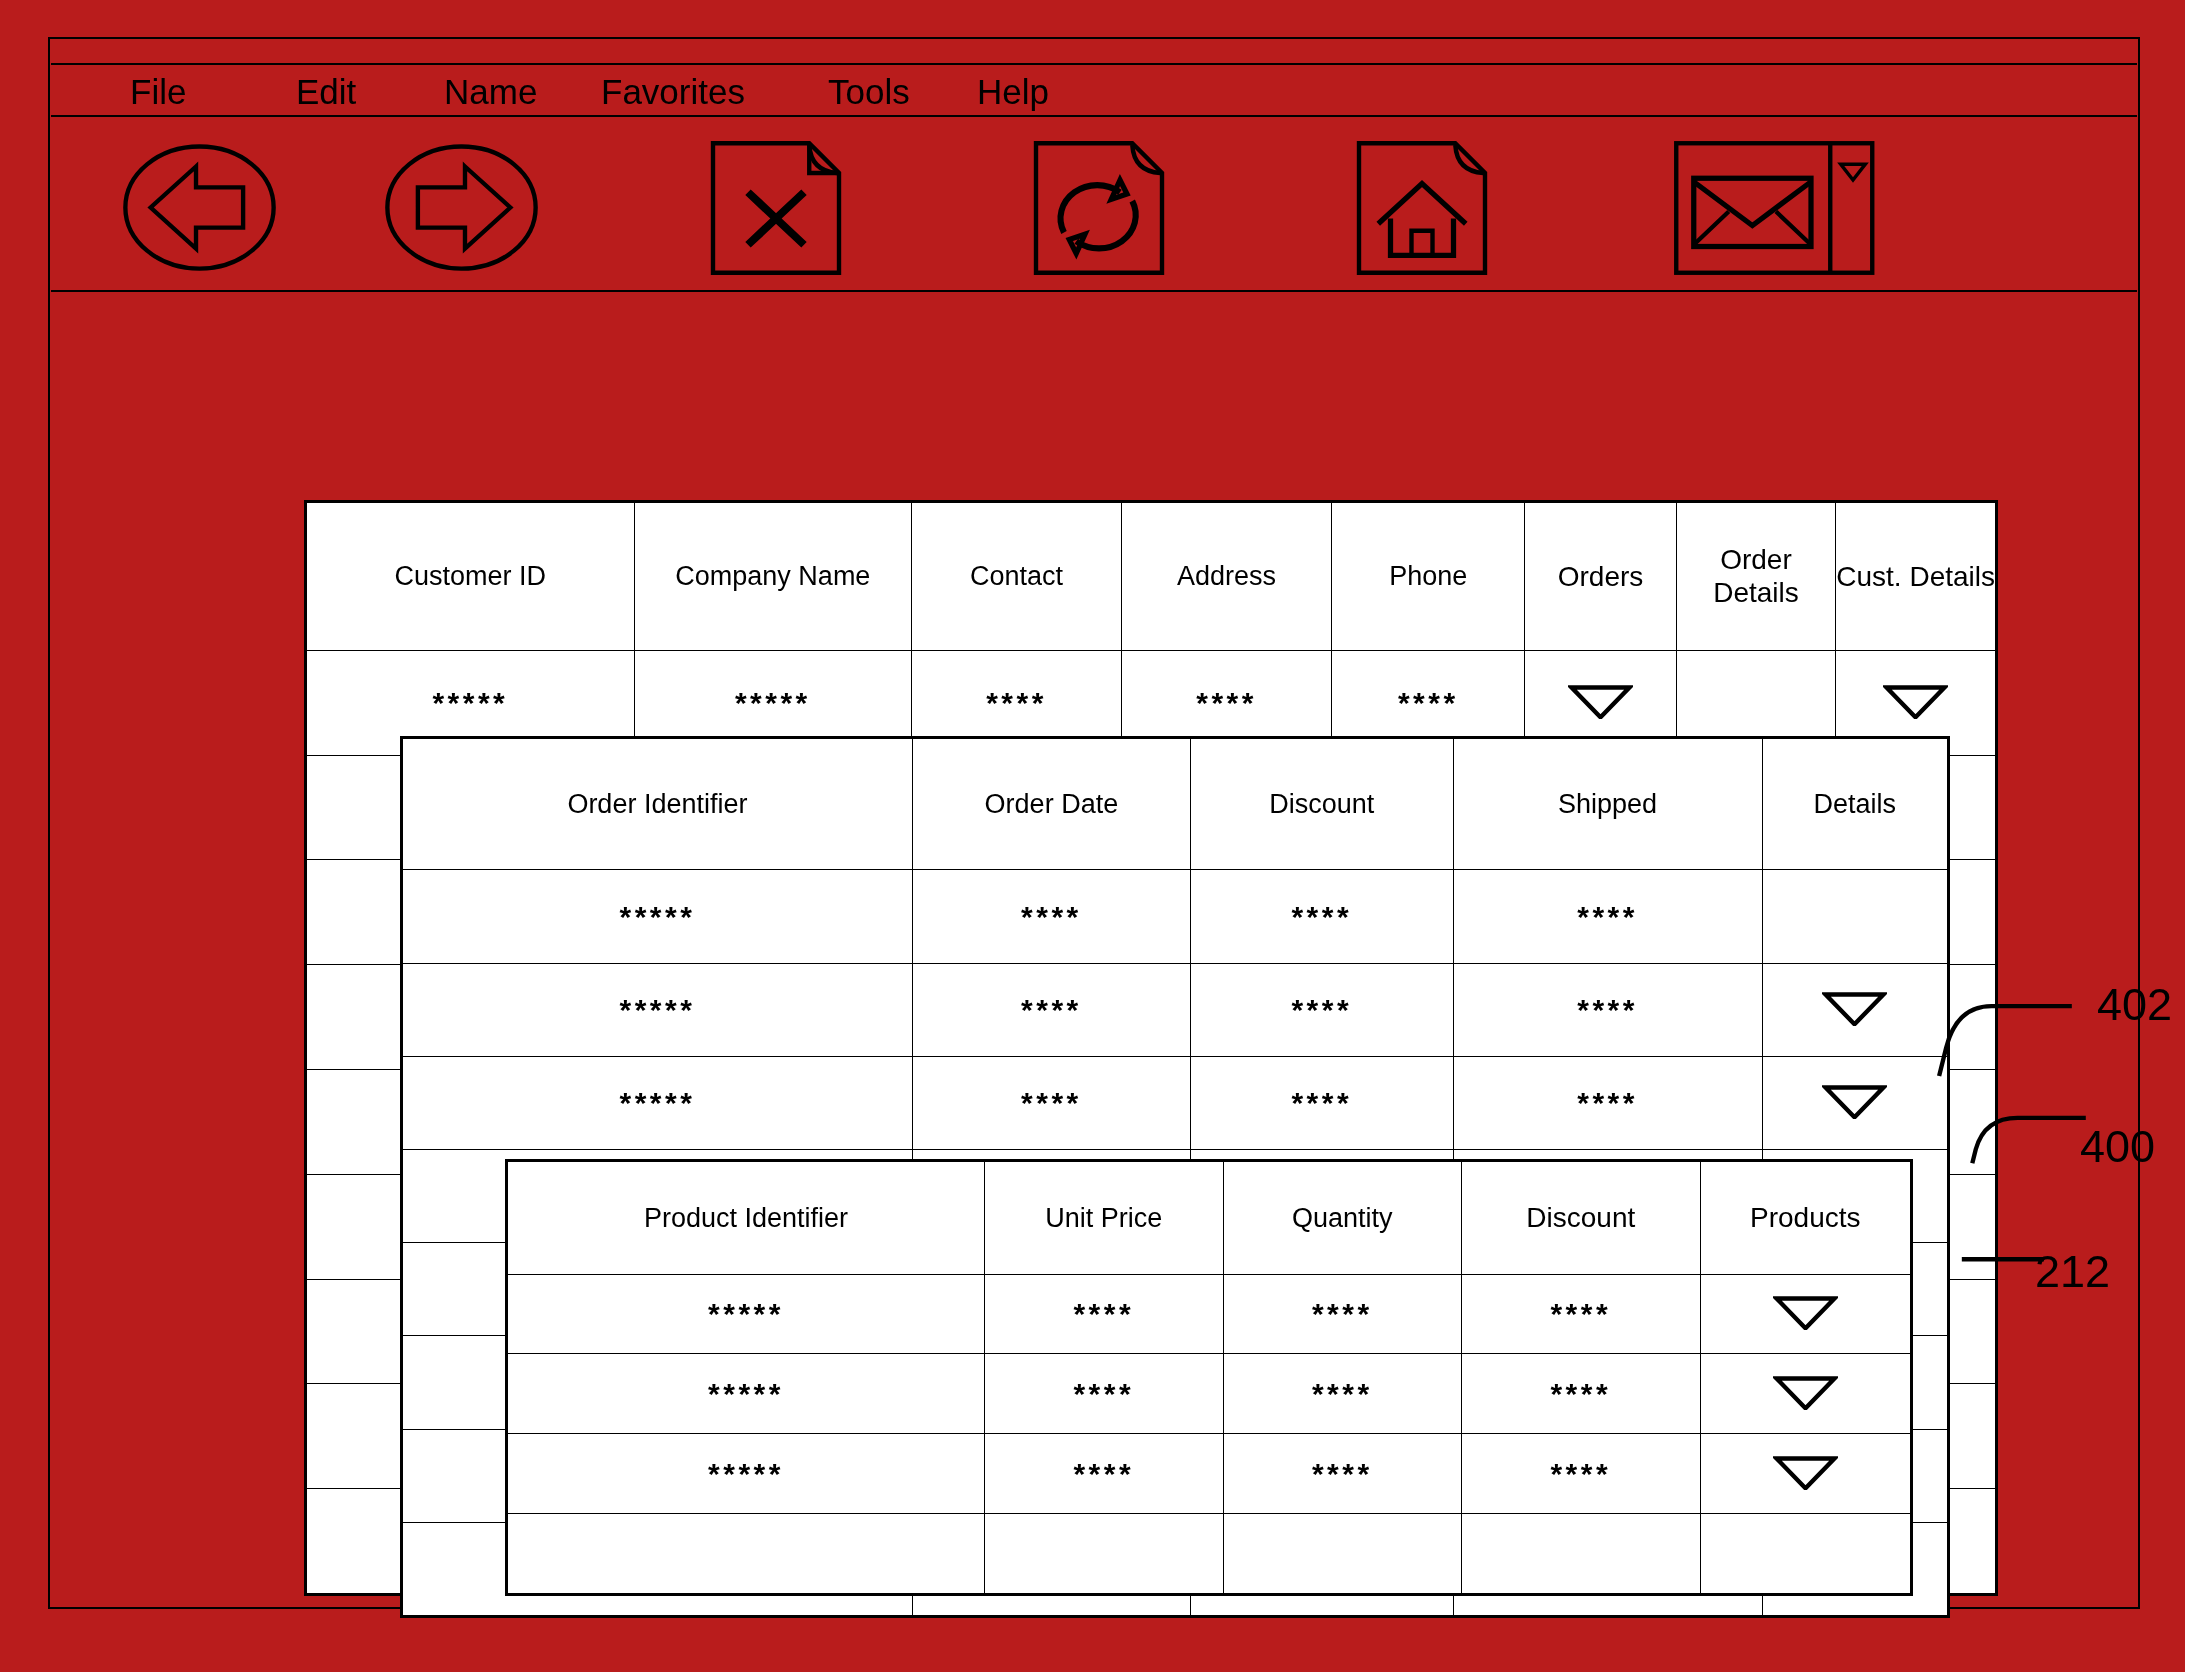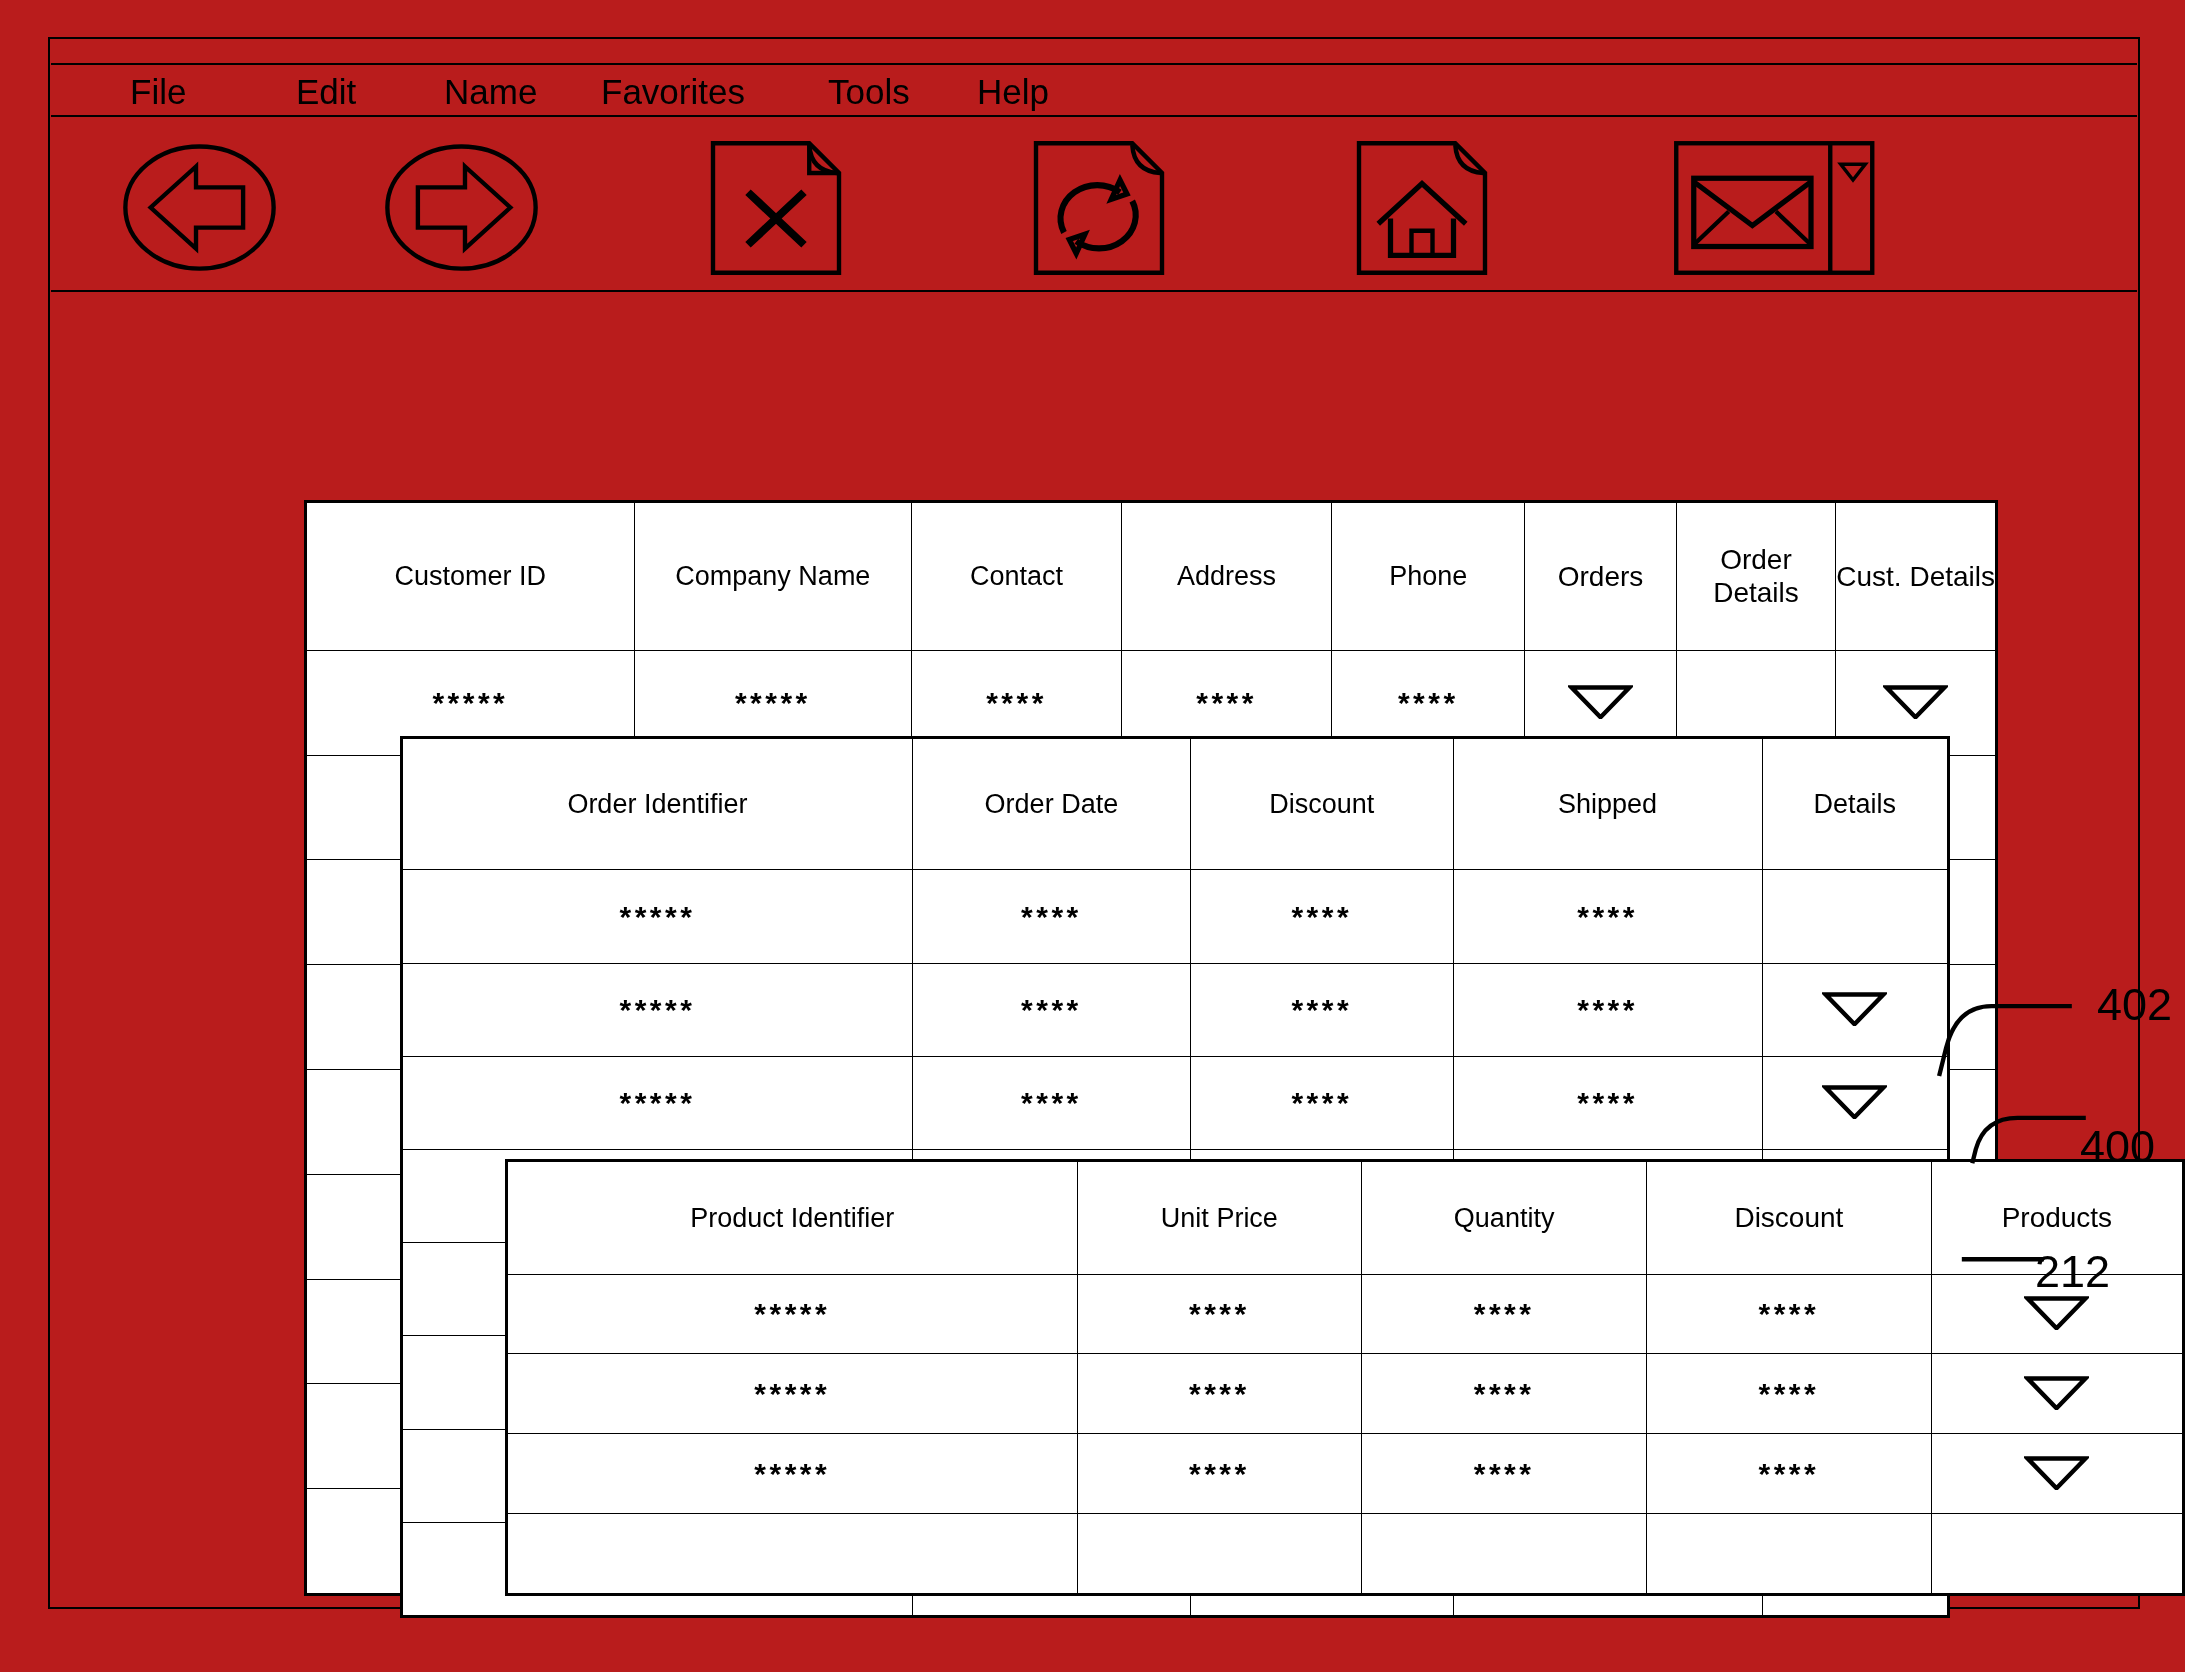--- a/index.html
+++ b/index.html
@@ -118,21 +118,21 @@
   .tri {
     display: inline-block;
     width: 65px;
     height: 35px;
   }
   .tri svg { display: block; }
 
   
   #customers-table { left: 253px;  top: 437px;  width: 1694px; height: 1096px; z-index: 1; }
   #orders-table    { left: 349px;  top: 673px;  width: 1550px; height: 882px; z-index: 2; }
-  #products-table  { left: 454px;  top: 1096px; width: 1680px; height: 437px;  z-index: 3; }
+  #products-table  { left: 454px;  top: 1096px; width: 1408px; height: 437px;  z-index: 3; }
 
   
   .ref-num {
     position: absolute;
     font-size: 45px;
     line-height: 49px;
     font-family: "Liberation Sans", sans-serif;
     z-index: 10;
   }
   .leader {

